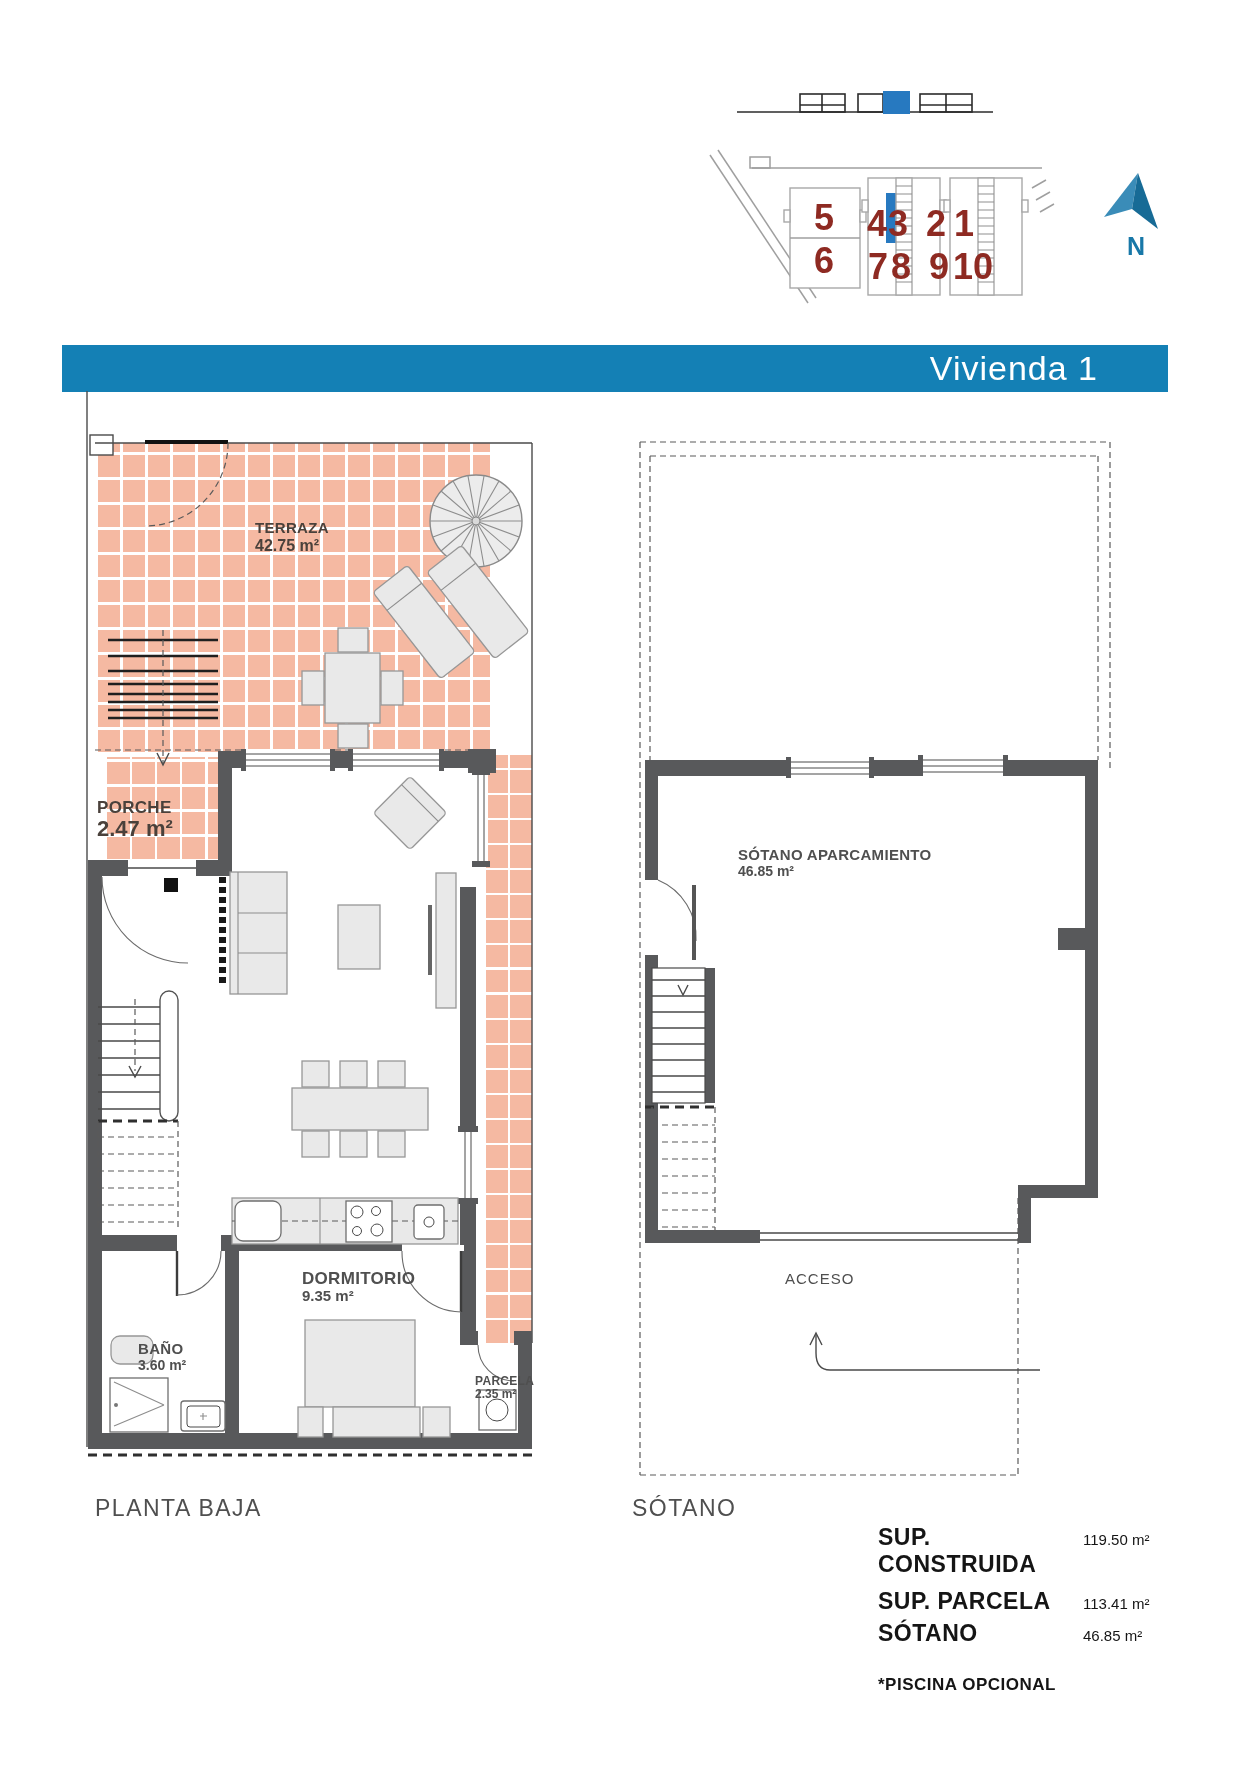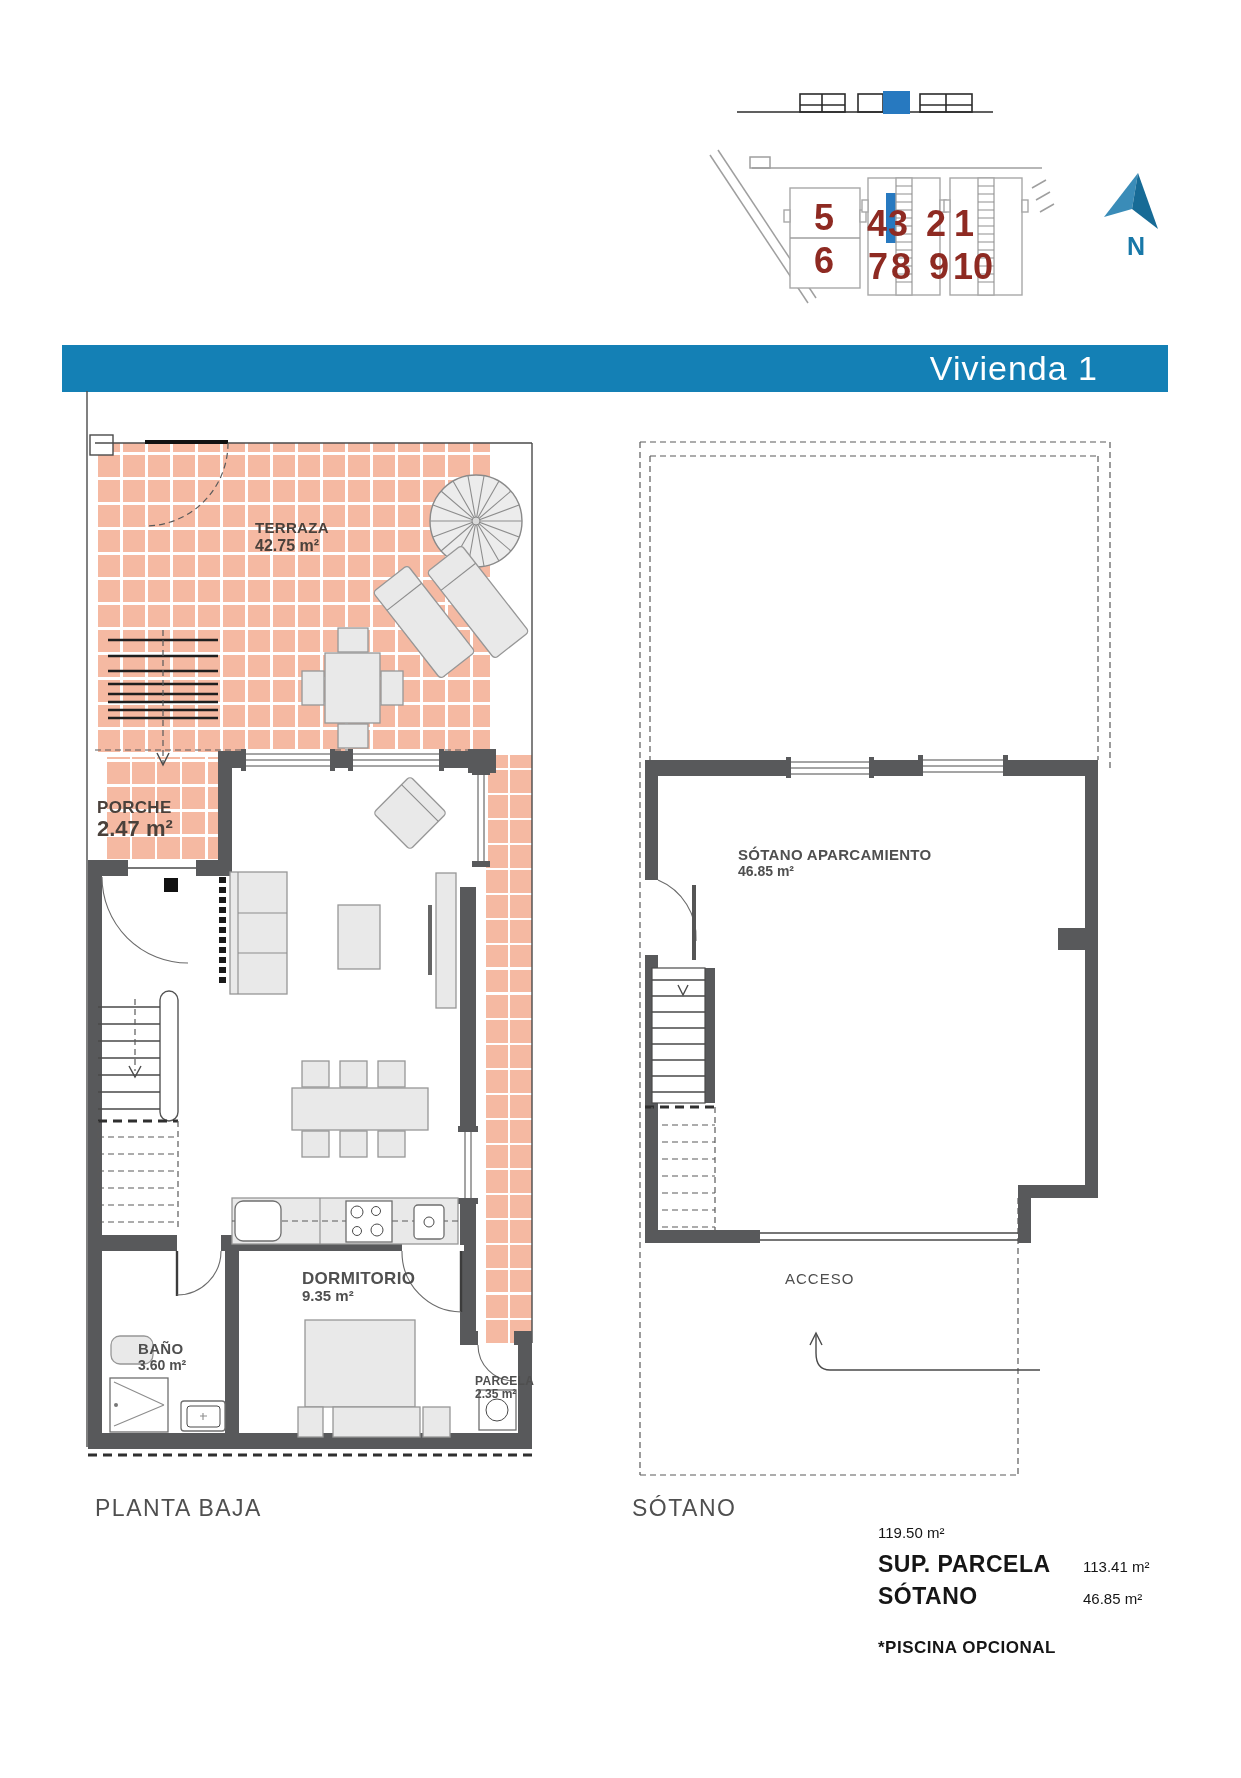--- a/index.html
+++ b/index.html
@@ -410,20 +410,21 @@
     <div class="room-label gray lbl-center" style="left:155px;top:886px;width:120px;">
       <div class="nm" style="font-size:15px;font-weight:500;letter-spacing:1px;">ACCESO</div>
     </div>
   </div>
 
   <div class="caption" style="left:95px;top:1495px;">PLANTA BAJA</div>
   <div class="caption" style="left:632px;top:1495px;">SÓTANO</div>
 
   <div class="abs summary">
     <div class="srow">
+      <span class="sl">SUP. CONSTRUIDA</span>
       <span class="sv">119.50 m²</span>
     </div>
     <div class="srow" style="margin-top:10px;">
       <span class="sl">SUP. PARCELA</span>
       <span class="sv">113.41 m²</span>
     </div>
     <div class="srow" style="margin-top:5px;">
       <span class="sl">SÓTANO</span>
       <span class="sv">46.85 m²</span>
     </div>

